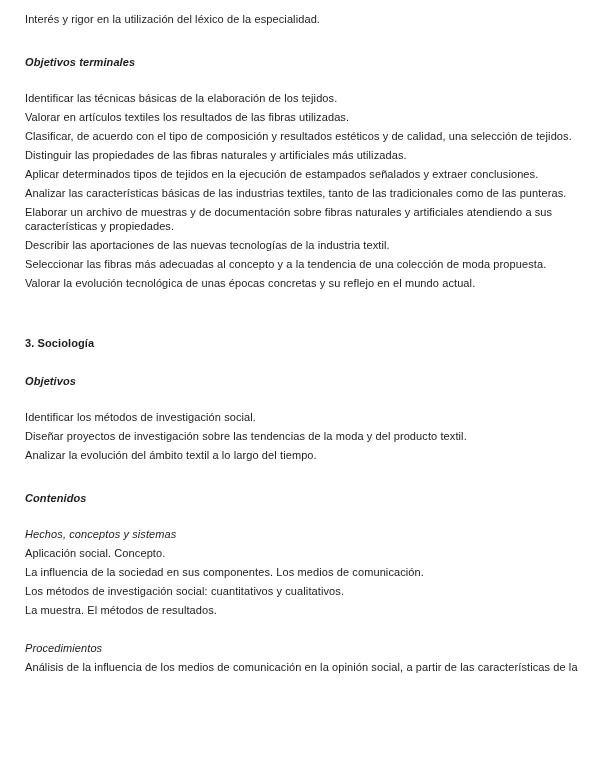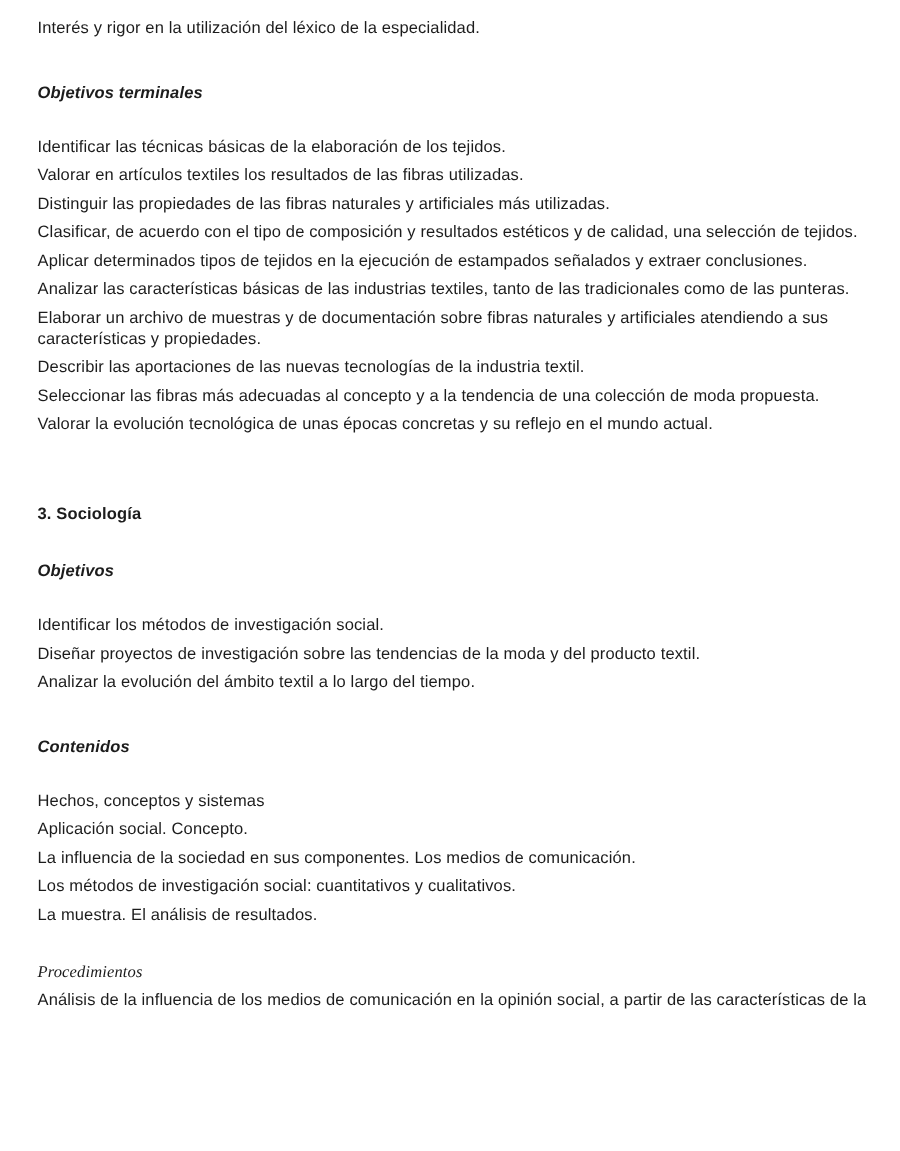--- a/index.html
+++ b/index.html
@@ -42,51 +42,51 @@
     text-align: center;
   }
   .section-title {
     margin: 41px 0 0 0 !important;
     font-weight: bold;
     font-style: normal;
   }
   .subheading {
     margin: 0 0 5px 0 !important;
     font-weight: normal;
+    font-style: italic;
   }
   .subheading-spaced {
     margin: 19px 0 5px 0 !important;
     font-weight: normal;
     font-style: italic;
-    font-family: Liberation Serif, serif;
   }
 </style>
 </head>
 <body>
 
 <main class="doc" id="document-root">
     <p class="paragraph">Interés y rigor en la utilización del léxico de la especialidad.</p>
     <p class="heading">Objetivos terminales</p>
     <p class="paragraph">Identificar las técnicas básicas de la elaboración de los tejidos.</p>
     <p class="paragraph">Valorar en artículos textiles los resultados de las fibras utilizadas.</p>
+    <p class="paragraph">Clasificar, de acuerdo con el tipo de composición y resultados estéticos y de calidad, una selección de tejidos.</p>
     <p class="paragraph">Distinguir las propiedades de las fibras naturales y artificiales más utilizadas.</p>
-    <p class="paragraph">Clasificar, de acuerdo con el tipo de composición y resultados estéticos y de calidad, una selección de tejidos.</p>
     <p class="paragraph">Aplicar determinados tipos de tejidos en la ejecución de estampados señalados y extraer conclusiones.</p>
     <p class="paragraph">Analizar las características básicas de las industrias textiles, tanto de las tradicionales como de las punteras.</p>
     <p class="paragraph">Elaborar un archivo de muestras y de documentación sobre fibras naturales y artificiales atendiendo a sus
 características y propiedades.</p>
     <p class="paragraph">Describir las aportaciones de las nuevas tecnologías de la industria textil.</p>
     <p class="paragraph">Seleccionar las fibras más adecuadas al concepto y a la tendencia de una colección de moda propuesta.</p>
     <p class="paragraph">Valorar la evolución tecnológica de unas épocas concretas y su reflejo en el mundo actual.</p>
     <p class="section-title">3. Sociología</p>
     <p class="heading">Objetivos</p>
     <p class="paragraph">Identificar los métodos de investigación social.</p>
     <p class="paragraph">Diseñar proyectos de investigación sobre las tendencias de la moda y del producto textil.</p>
     <p class="paragraph">Analizar la evolución del ámbito textil a lo largo del tiempo.</p>
     <p class="heading">Contenidos</p>
     <p class="subheading">Hechos, conceptos y sistemas</p>
     <p class="paragraph">Aplicación social. Concepto.</p>
     <p class="paragraph">La influencia de la sociedad en sus componentes. Los medios de comunicación.</p>
     <p class="paragraph">Los métodos de investigación social: cuantitativos y cualitativos.</p>
-    <p class="paragraph">La muestra. El análisis de resultados.</p>
+    <p class="paragraph">La muestra. El métodos de resultados.</p>
     <p class="subheading-spaced">Procedimientos</p>
     <p class="paragraph">Análisis de la influencia de los medios de comunicación en la opinión social, a partir de las características de la</p>
   </main>
 
 </body></html>

